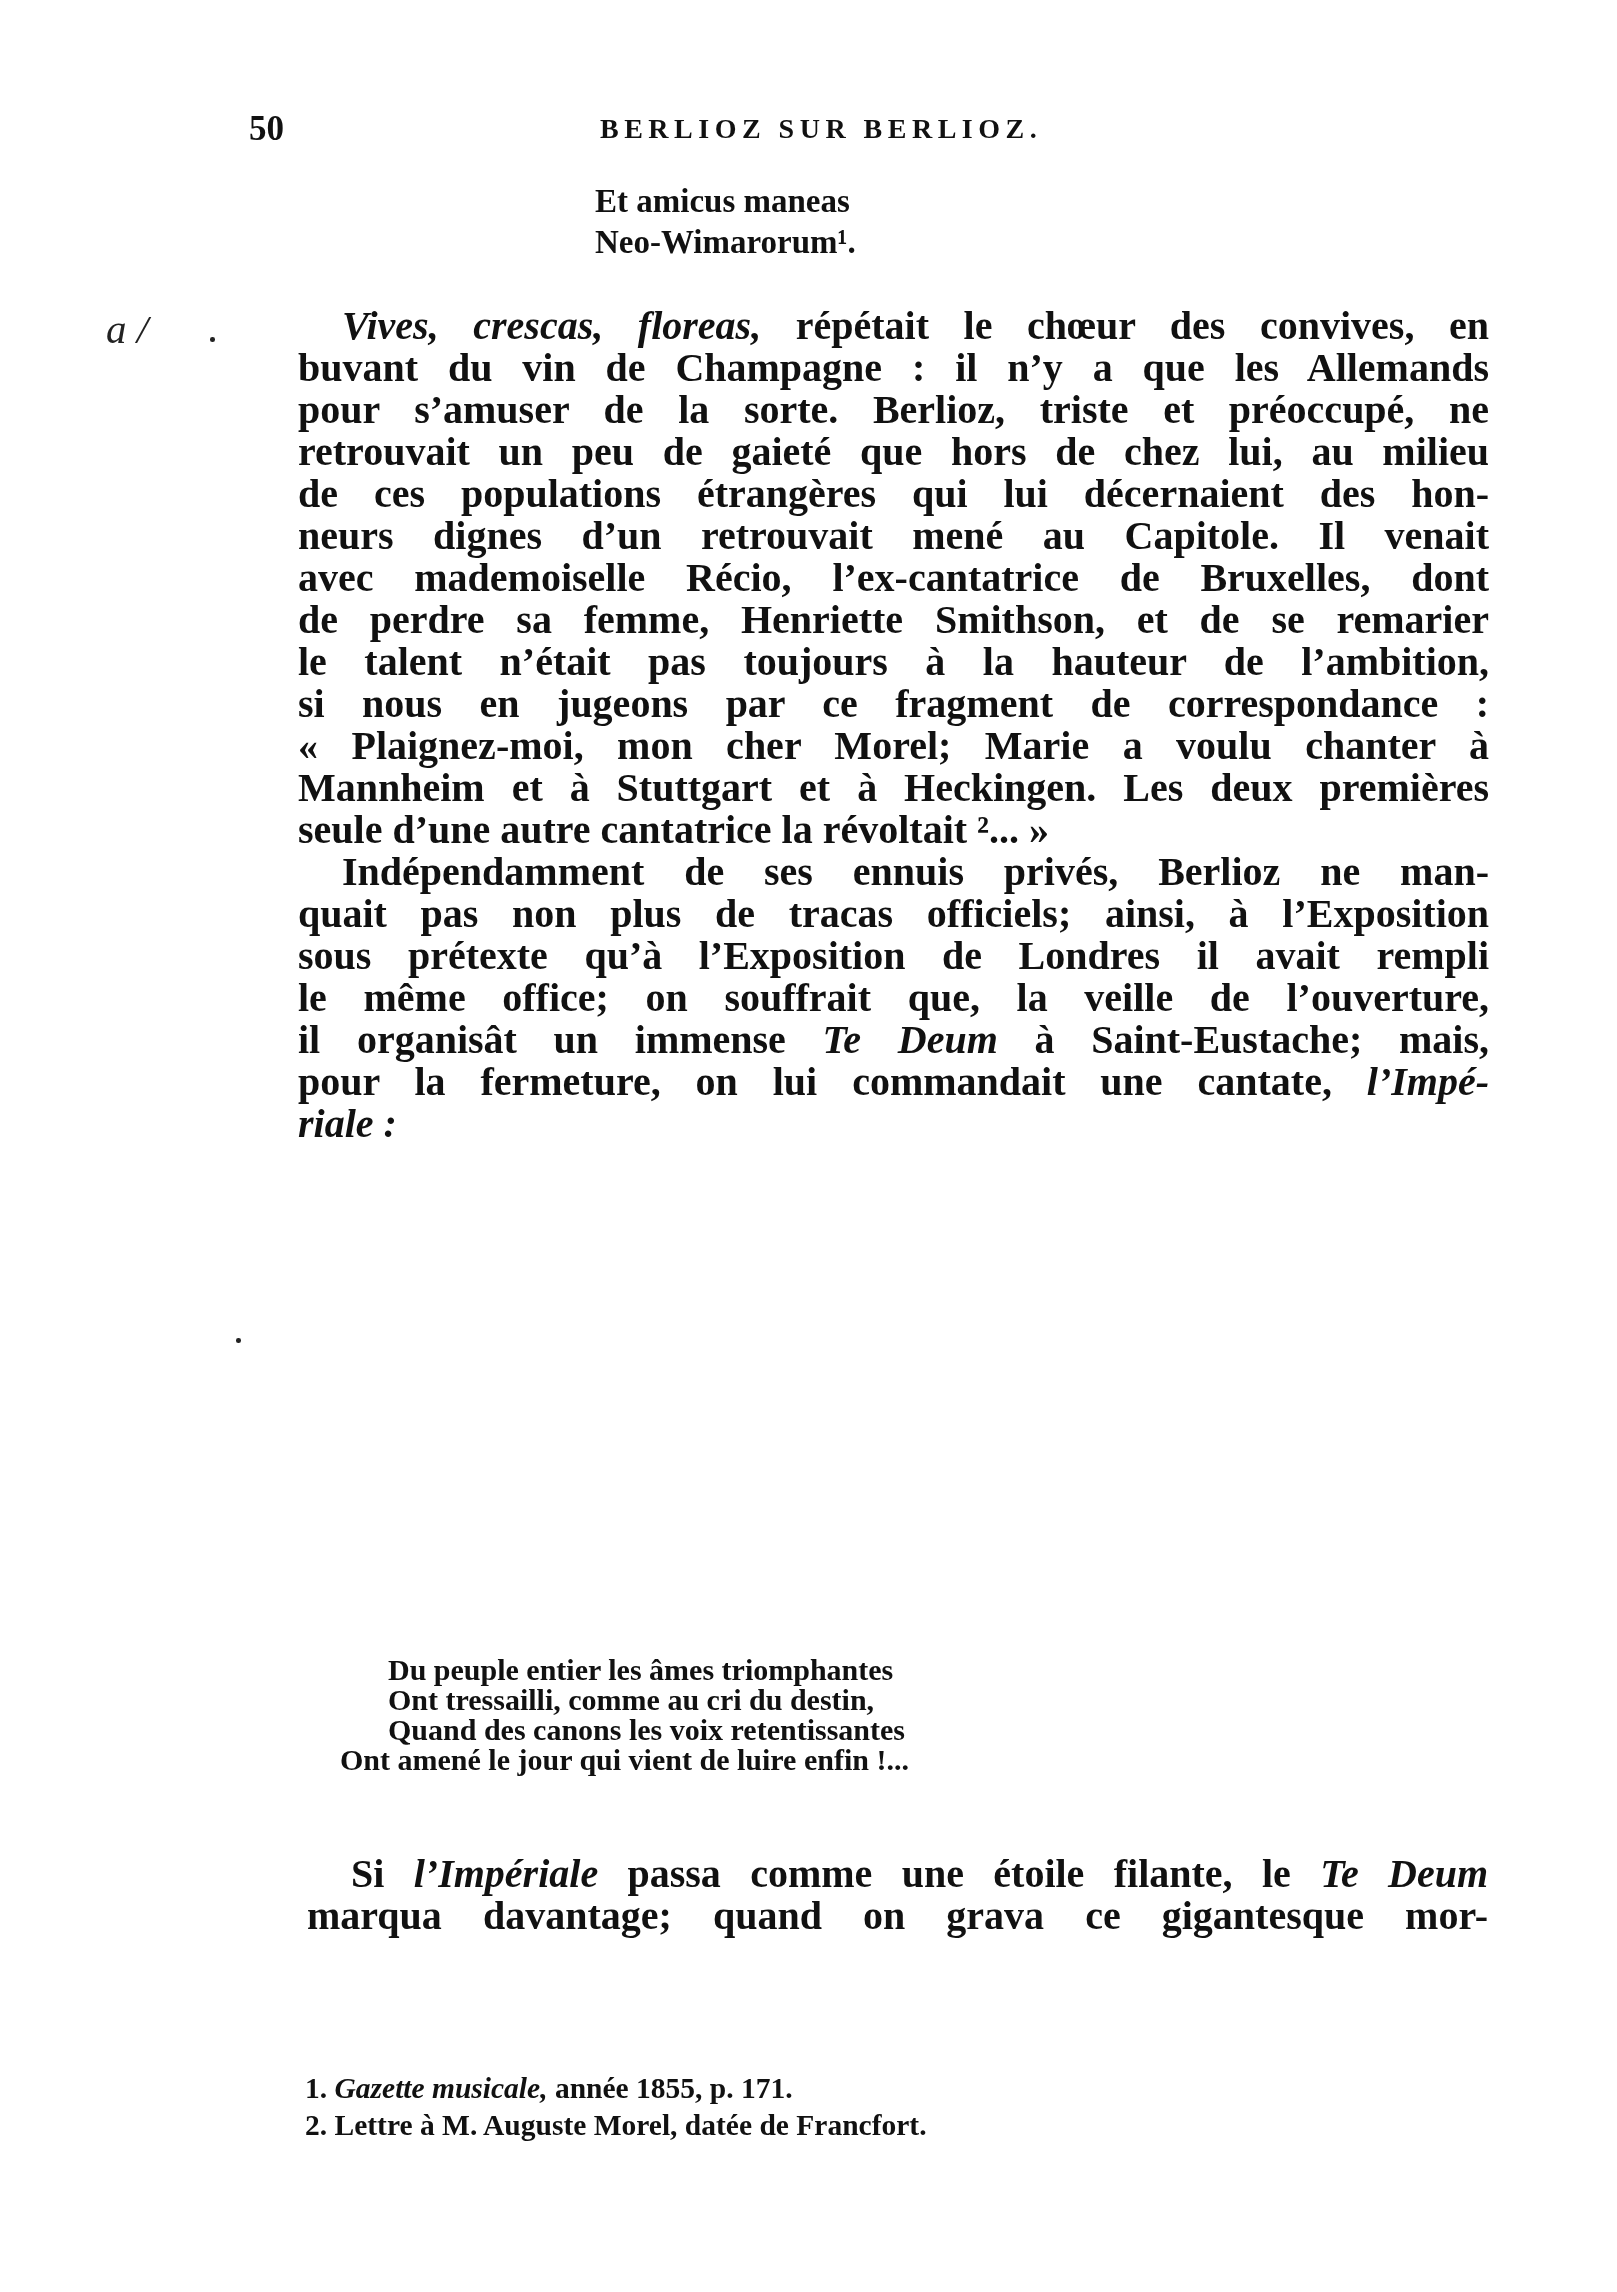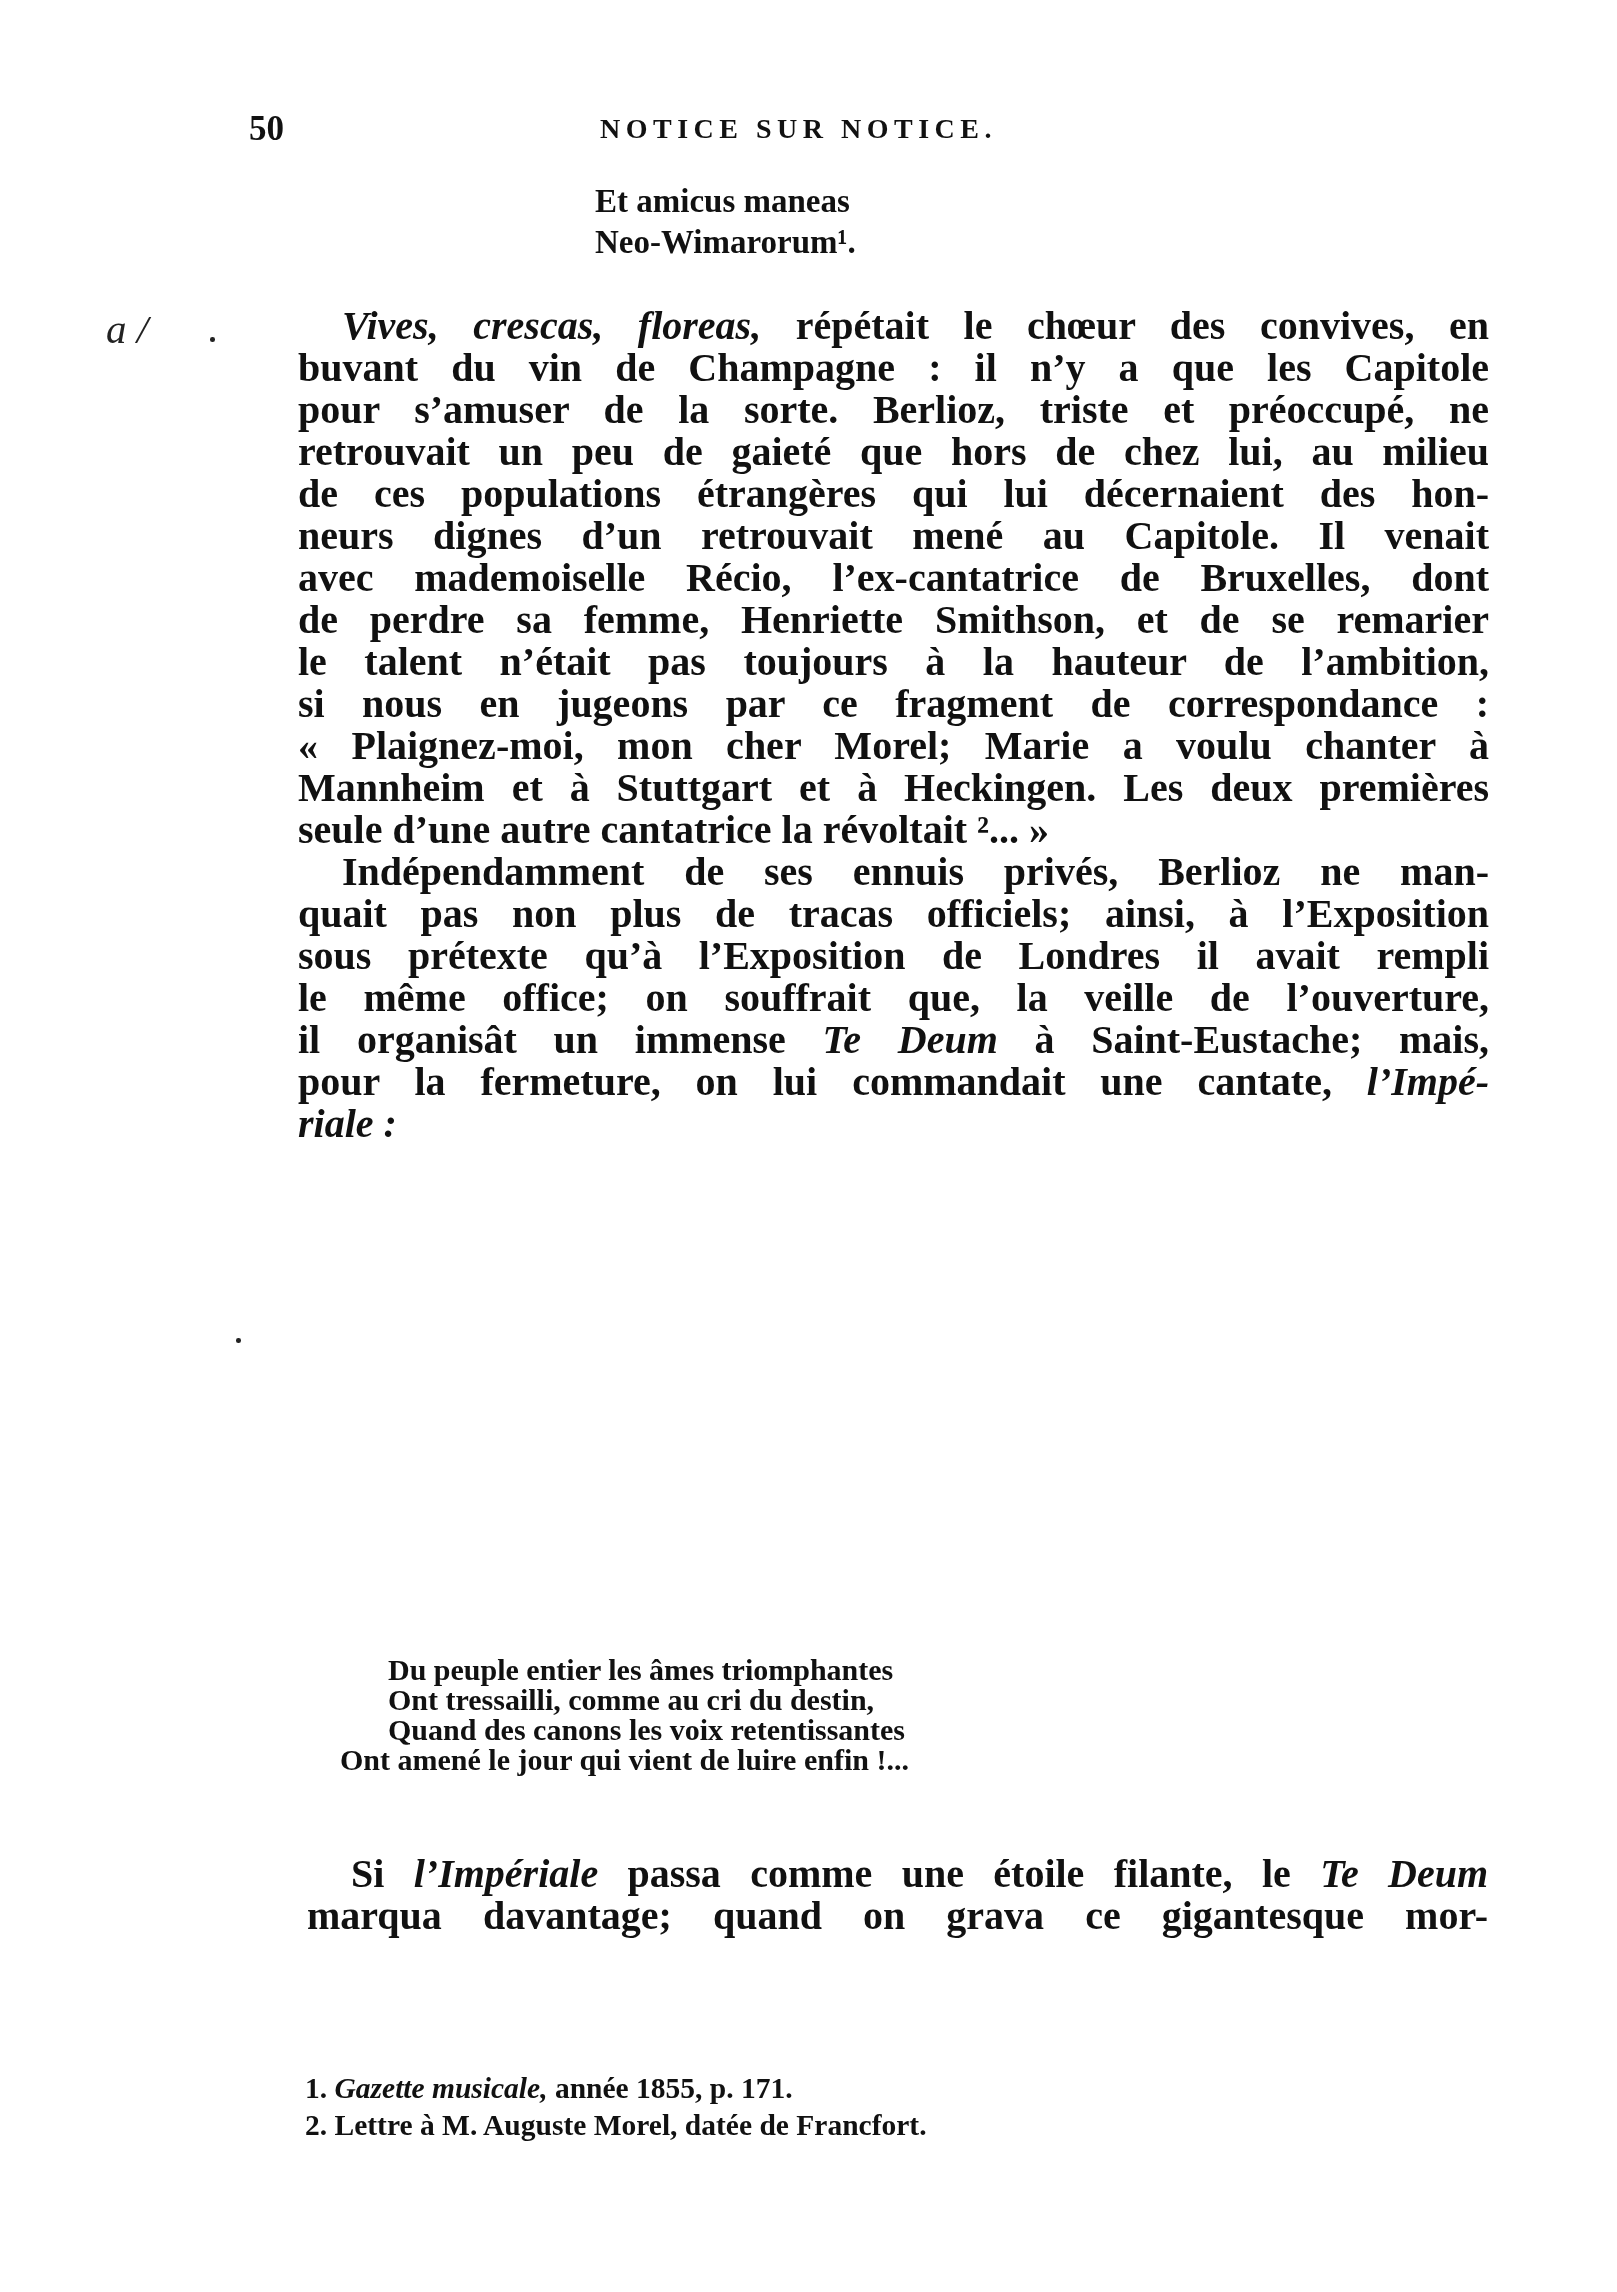--- a/index.html
+++ b/index.html
@@ -22,35 +22,35 @@
   .fn { display:block; white-space:nowrap; }
   .margin-mark { position:absolute; left:106px; top:305px; font-size:41px; color:#222; font-style:italic; }
   .margin-dot { position:absolute; width:4.6px; height:4.6px; background:#222; border-radius:50%; }
 </style>
 </head>
 <body>
 
 <div class="page">
   <div class="running-head">
     <span class="page-number">50</span>
-    <span class="running-title">NOTICE SUR NOTICE.</span>
+    <span class="running-title">BERLIOZ SUR BERLIOZ.</span>
   </div>
 
   <div class="epigraph">
     <div>Et amicus maneas</div>
     <div>Neo-Wimarorum¹.</div>
   </div>
 
   <div class="margin-mark">a /</div>
   <div class="margin-dot" style="left:210px;top:337px;"></div>
   <div class="margin-dot" style="left:236px;top:1338px;"></div>
 
   <div class="body-text" id="body-text">
       <span class="line indent"><span class="ital">Vives, crescas, floreas,</span><span> répétait le chœur des convives, en</span></span>
-      <span class="line"><span>buvant du vin de Champagne : il n’y a que les Capitole</span></span>
+      <span class="line"><span>buvant du vin de Champagne : il n’y a que les Allemands</span></span>
       <span class="line"><span>pour s’amuser de la sorte. Berlioz, triste et préoccupé, ne</span></span>
       <span class="line"><span>retrouvait un peu de gaieté que hors de chez lui, au milieu</span></span>
       <span class="line"><span>de ces populations étrangères qui lui décernaient des hon-</span></span>
       <span class="line"><span>neurs dignes d’un retrouvait mené au Capitole. Il venait</span></span>
       <span class="line"><span>avec mademoiselle Récio, l’ex-cantatrice de Bruxelles, dont</span></span>
       <span class="line"><span>de perdre sa femme, Henriette Smithson, et de se remarier</span></span>
       <span class="line"><span>le talent n’était pas toujours à la hauteur de l’ambition,</span></span>
       <span class="line"><span>si nous en jugeons par ce fragment de correspondance :</span></span>
       <span class="line"><span>« Plaignez-moi, mon cher Morel; Marie a voulu chanter à</span></span>
       <span class="line"><span>Mannheim et à Stuttgart et à Heckingen. Les deux premières</span></span>

